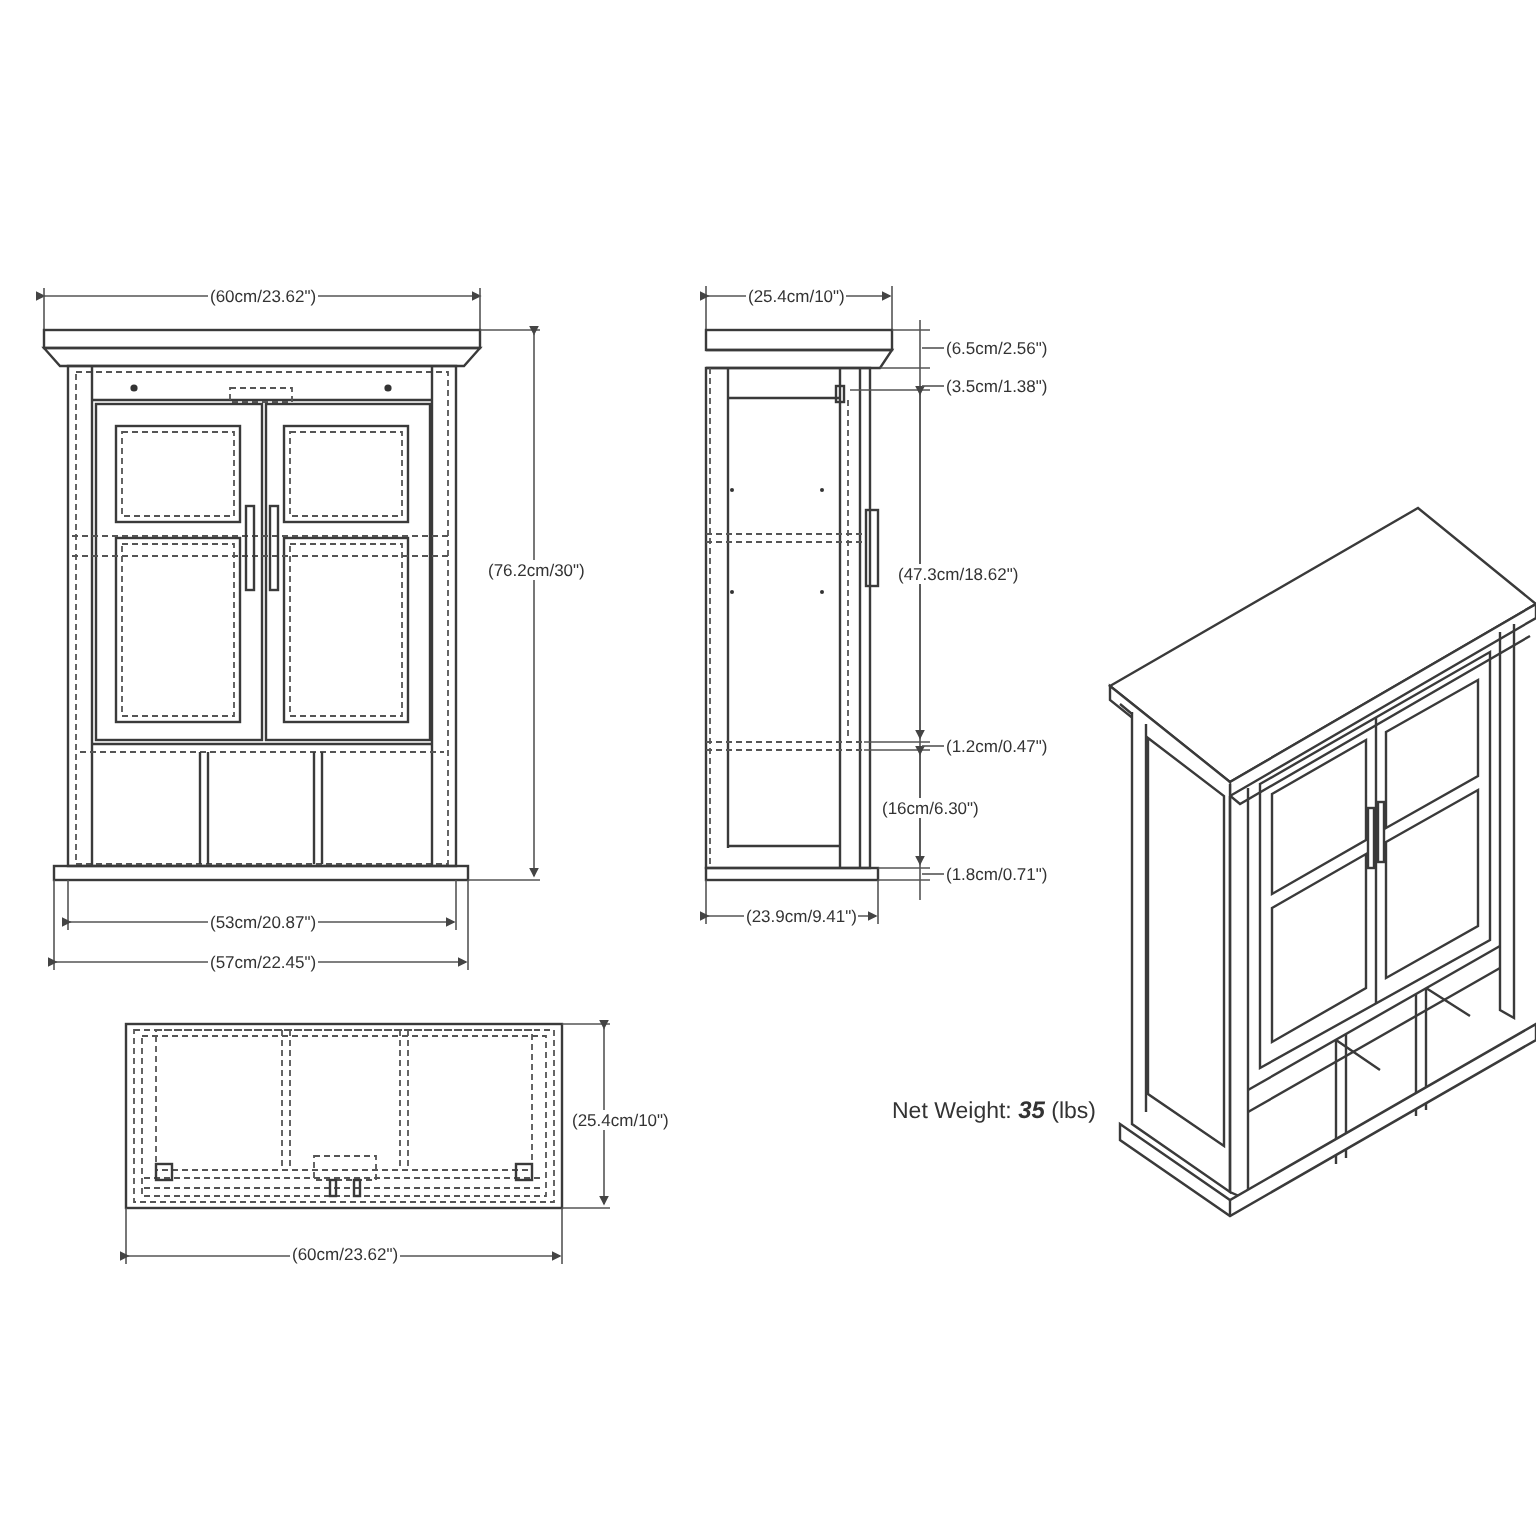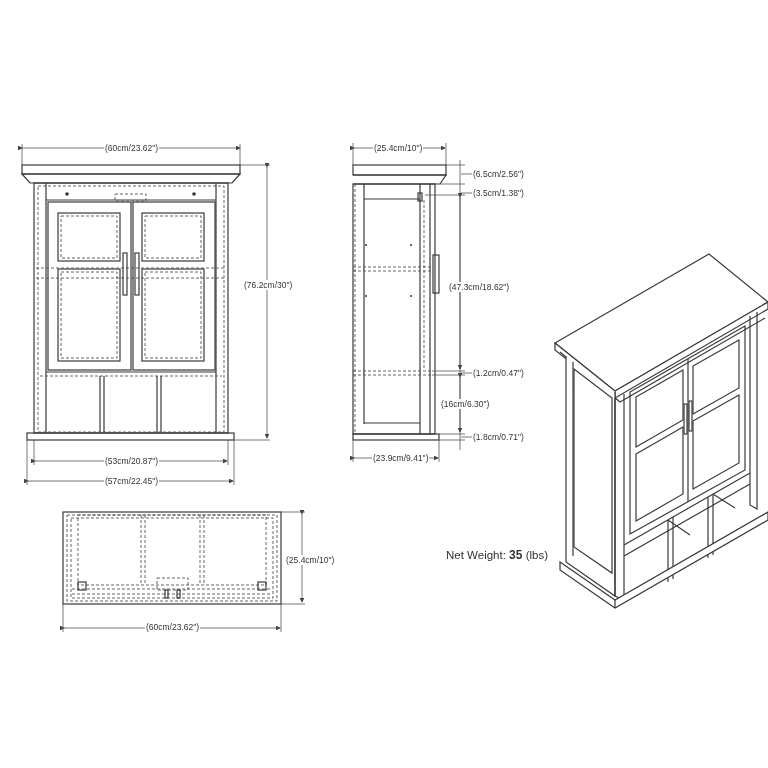--- a/index.html
+++ b/index.html
@@ -7,21 +7,21 @@
            font-family: "Liberation Sans", sans-serif; }
     svg { position: absolute; left: 0; top: 0; }
     .ln { stroke: #3a3a3a; stroke-width: 1.2; fill: none; }
     .thin { stroke: #555; stroke-width: 0.8; fill: none; }
     .dash { stroke: #555; stroke-width: 0.9; fill: none; stroke-dasharray: 3 2; }
     .dim { stroke: #555; stroke-width: 0.8; fill: none; }
     .fillw { fill: #ffffff; }
     .lbl { position: absolute; font-size: 8.5px; color: #333; background: #fff;
            padding: 0 1px; white-space: nowrap; line-height: 10px; }
     .weight { position: absolute; left: 446px; top: 548px; font-size: 11.5px; color: #333; white-space: nowrap; }
-    .weight b { font-weight: bold; font-size: 12px; }
+    .weight b { font-weight: bold; font-size: 12px; font-style: italic; }
   </style>
 </head>
 <body>
 
 <svg width="768" height="768" viewBox="0 0 768 768">
   <defs>
     <marker id="ar" markerWidth="6" markerHeight="6" refX="5" refY="3" orient="auto">
       <path d="M0,0 L6,3 L0,6 z" fill="#444"></path>
     </marker>
   </defs>

